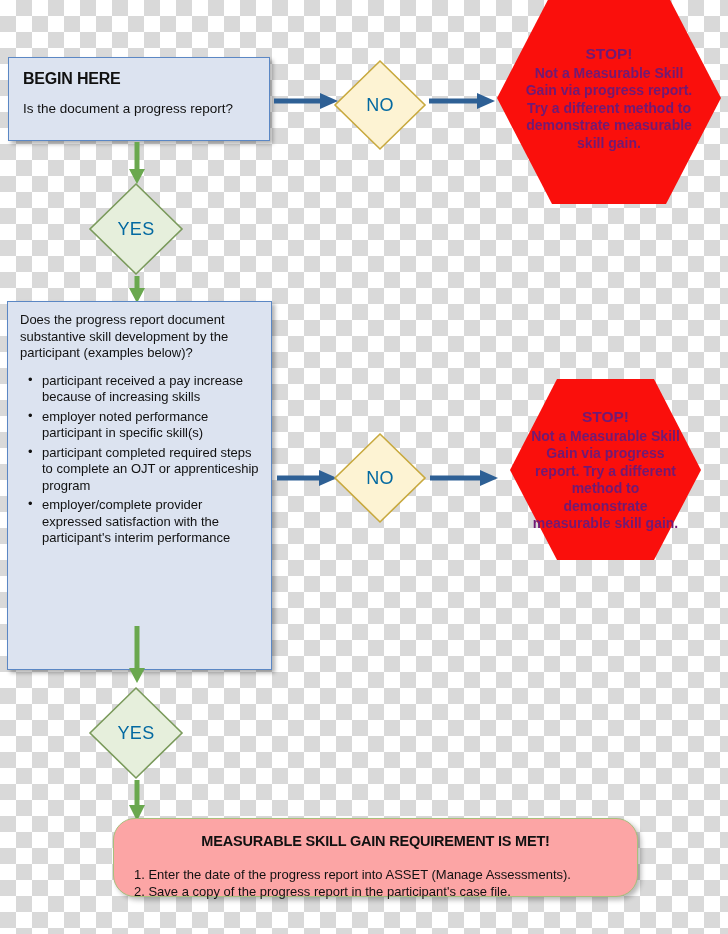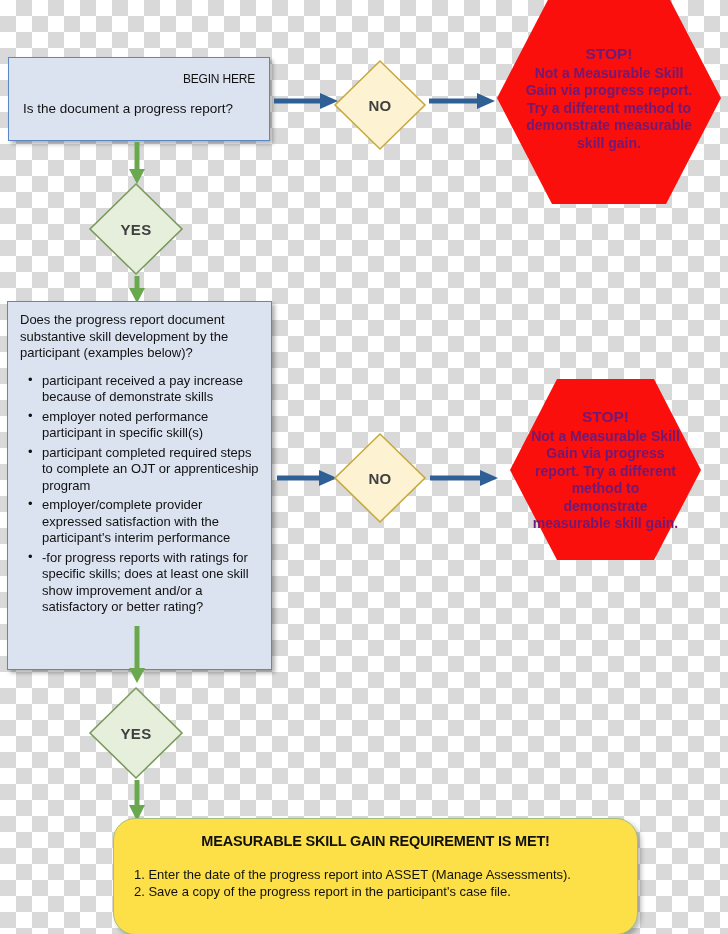--- a/index.html
+++ b/index.html
@@ -38,26 +38,25 @@
   }
 
   #begin-box {
     left: 8px;
     top: 57px;
     width: 262px;
     height: 84px;
     padding: 12px 14px 0 14px;
   }
   #begin-box .title {
-    font-size: 12px;
-    font-weight: normal;
+    font-size: 16px;
+    font-weight: bold;
     letter-spacing: -0.2px;
     line-height: 18px;
     margin-bottom: 13px;
-    text-align: right;
   }
   #begin-box .question {
     font-size: 13.5px;
     line-height: 16px;
   }
 
   #detail-box {
     left: 7px;
     top: 301px;
     width: 265px;
@@ -88,23 +87,23 @@
     top: -1px;
     font-size: 13px;
   }
 
   
   #result-box {
     position: absolute;
     left: 113px;
     top: 818px;
     width: 525px;
-    height: 117px;
+    height: 79px;
     box-sizing: border-box;
-    background: #fde047;
+    background: #fca5a5;
     border: 1px solid #a8bf7c;
     border-radius: 22px;
     box-shadow: 3px 3px 5px rgba(0,0,0,0.28);
     color: #111111;
     padding: 14px 18px 0 18px;
   }
   #result-box .headline {
     font-size: 14.5px;
     font-weight: bold;
     text-align: center;
@@ -126,23 +125,23 @@
     justify-content: center;
   }
   .diamond .shape {
     position: absolute;
     left: 0; top: 0;
     width: 100%;
     height: 100%;
   }
   .diamond .dlabel {
     position: relative;
-    font-size: 15px;
-    font-weight: bold;
-    color: #404040;
+    font-size: 18px;
+    font-weight: normal;
+    color: #0369a1;
     letter-spacing: 0.3px;
     z-index: 2;
   }
 
   #diamond-yes-1 { left: 88px; top: 182px; width: 96px; height: 94px; }
   #diamond-yes-2 { left: 88px; top: 686px; width: 96px; height: 94px; }
   #diamond-no-1  { left: 333px; top: 59px; width: 94px; height: 92px; }
   #diamond-no-2  { left: 333px; top: 432px; width: 94px; height: 92px; }
 
   
@@ -233,25 +232,24 @@
     </svg>
     <div class="htext">
       <div class="hstop">STOP!</div>
       <div class="hbody">Not a Measurable Skill Gain via progress report. Try a different method to demonstrate measurable skill gain.</div>
     </div>
   </div>
 
   <div class="box" id="detail-box">
     <p class="lead">Does the progress report document substantive skill development by the participant (examples below)?</p>
     <ul>
-      <li>participant received a pay increase because of demonstrate skills</li>
+      <li>participant received a pay increase because of increasing skills</li>
       <li>employer noted performance participant in specific skill(s)</li>
       <li>participant completed required steps to complete an OJT or apprenticeship program</li>
       <li>employer/complete provider expressed satisfaction with the participant's interim performance</li>
-      <li>-for progress reports with ratings for specific skills; does at least one skill show improvement and/or a satisfactory or better rating?</li>
     </ul>
   </div>
 
   <svg class="arrow" style="left:275px; top:465px;" width="64" height="26" viewBox="0 0 64 26">
     <line x1="2" y1="13" x2="46" y2="13" stroke="#2e6095" stroke-width="5"></line>
     <polygon points="44,5 62,13 44,21" fill="#2e6095"></polygon>
   </svg>
 
   <div class="diamond" id="diamond-no-2">
     <svg class="shape" viewBox="0 0 94 92" preserveAspectRatio="none">

